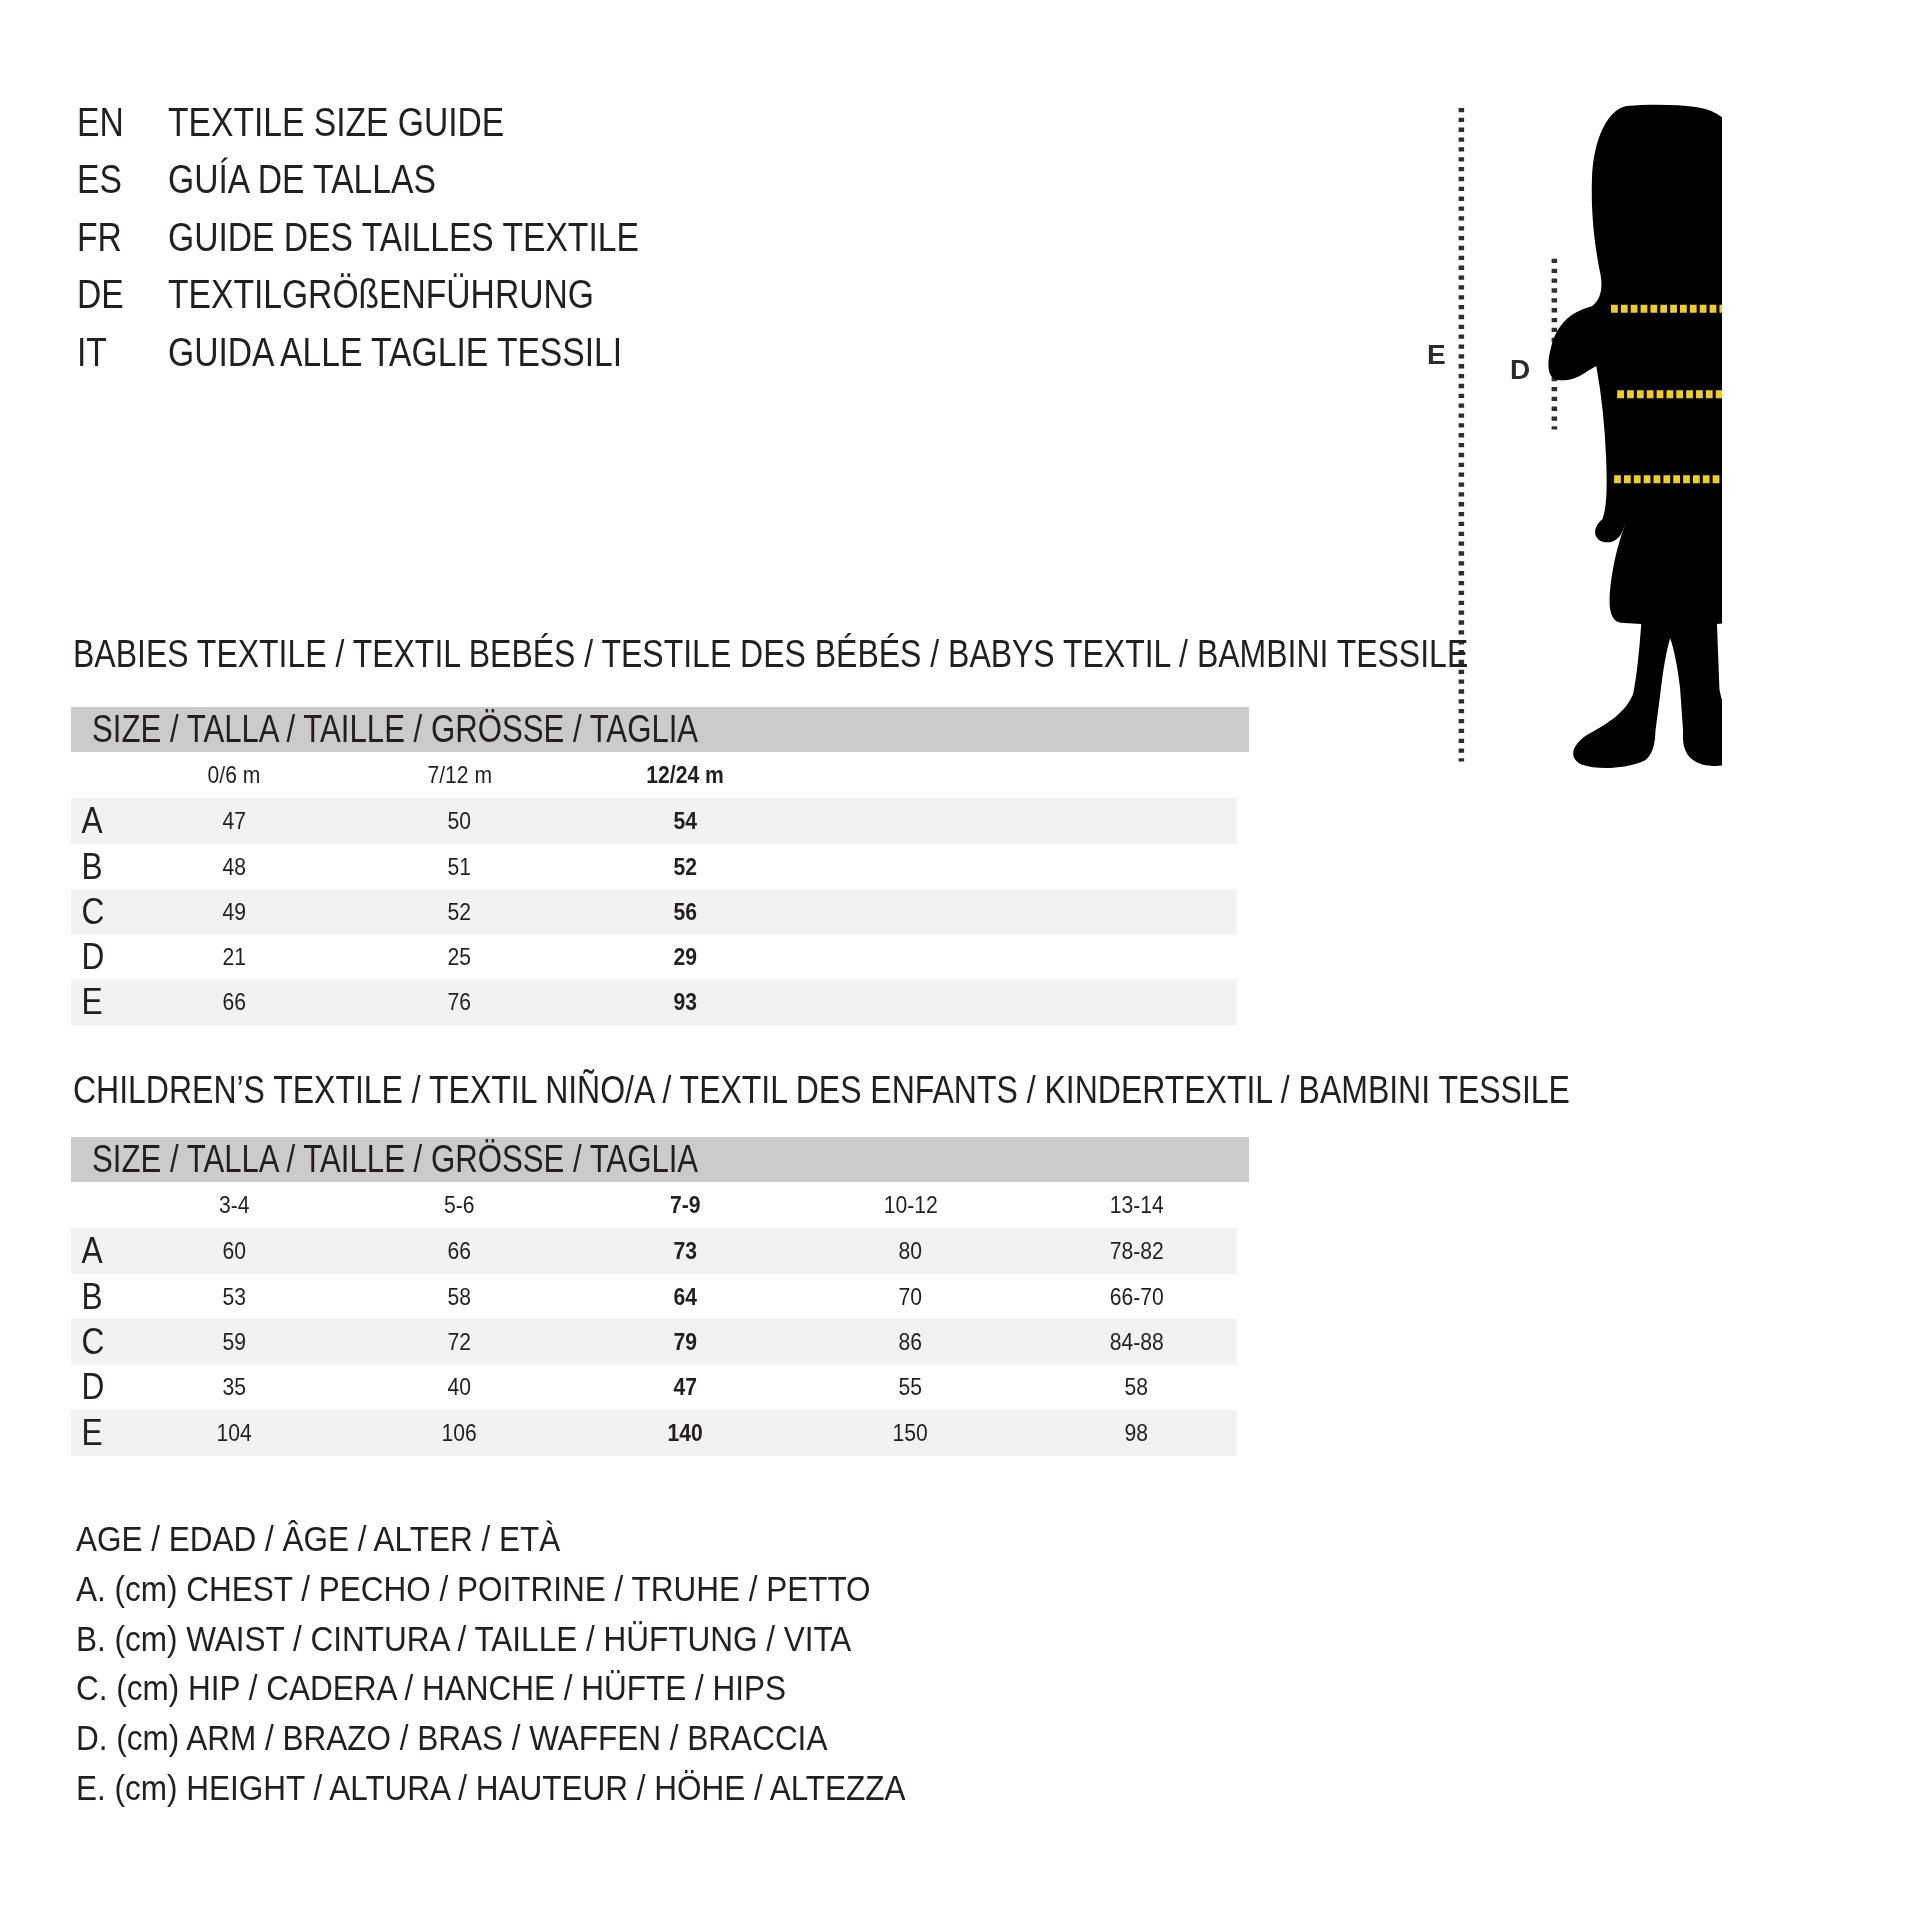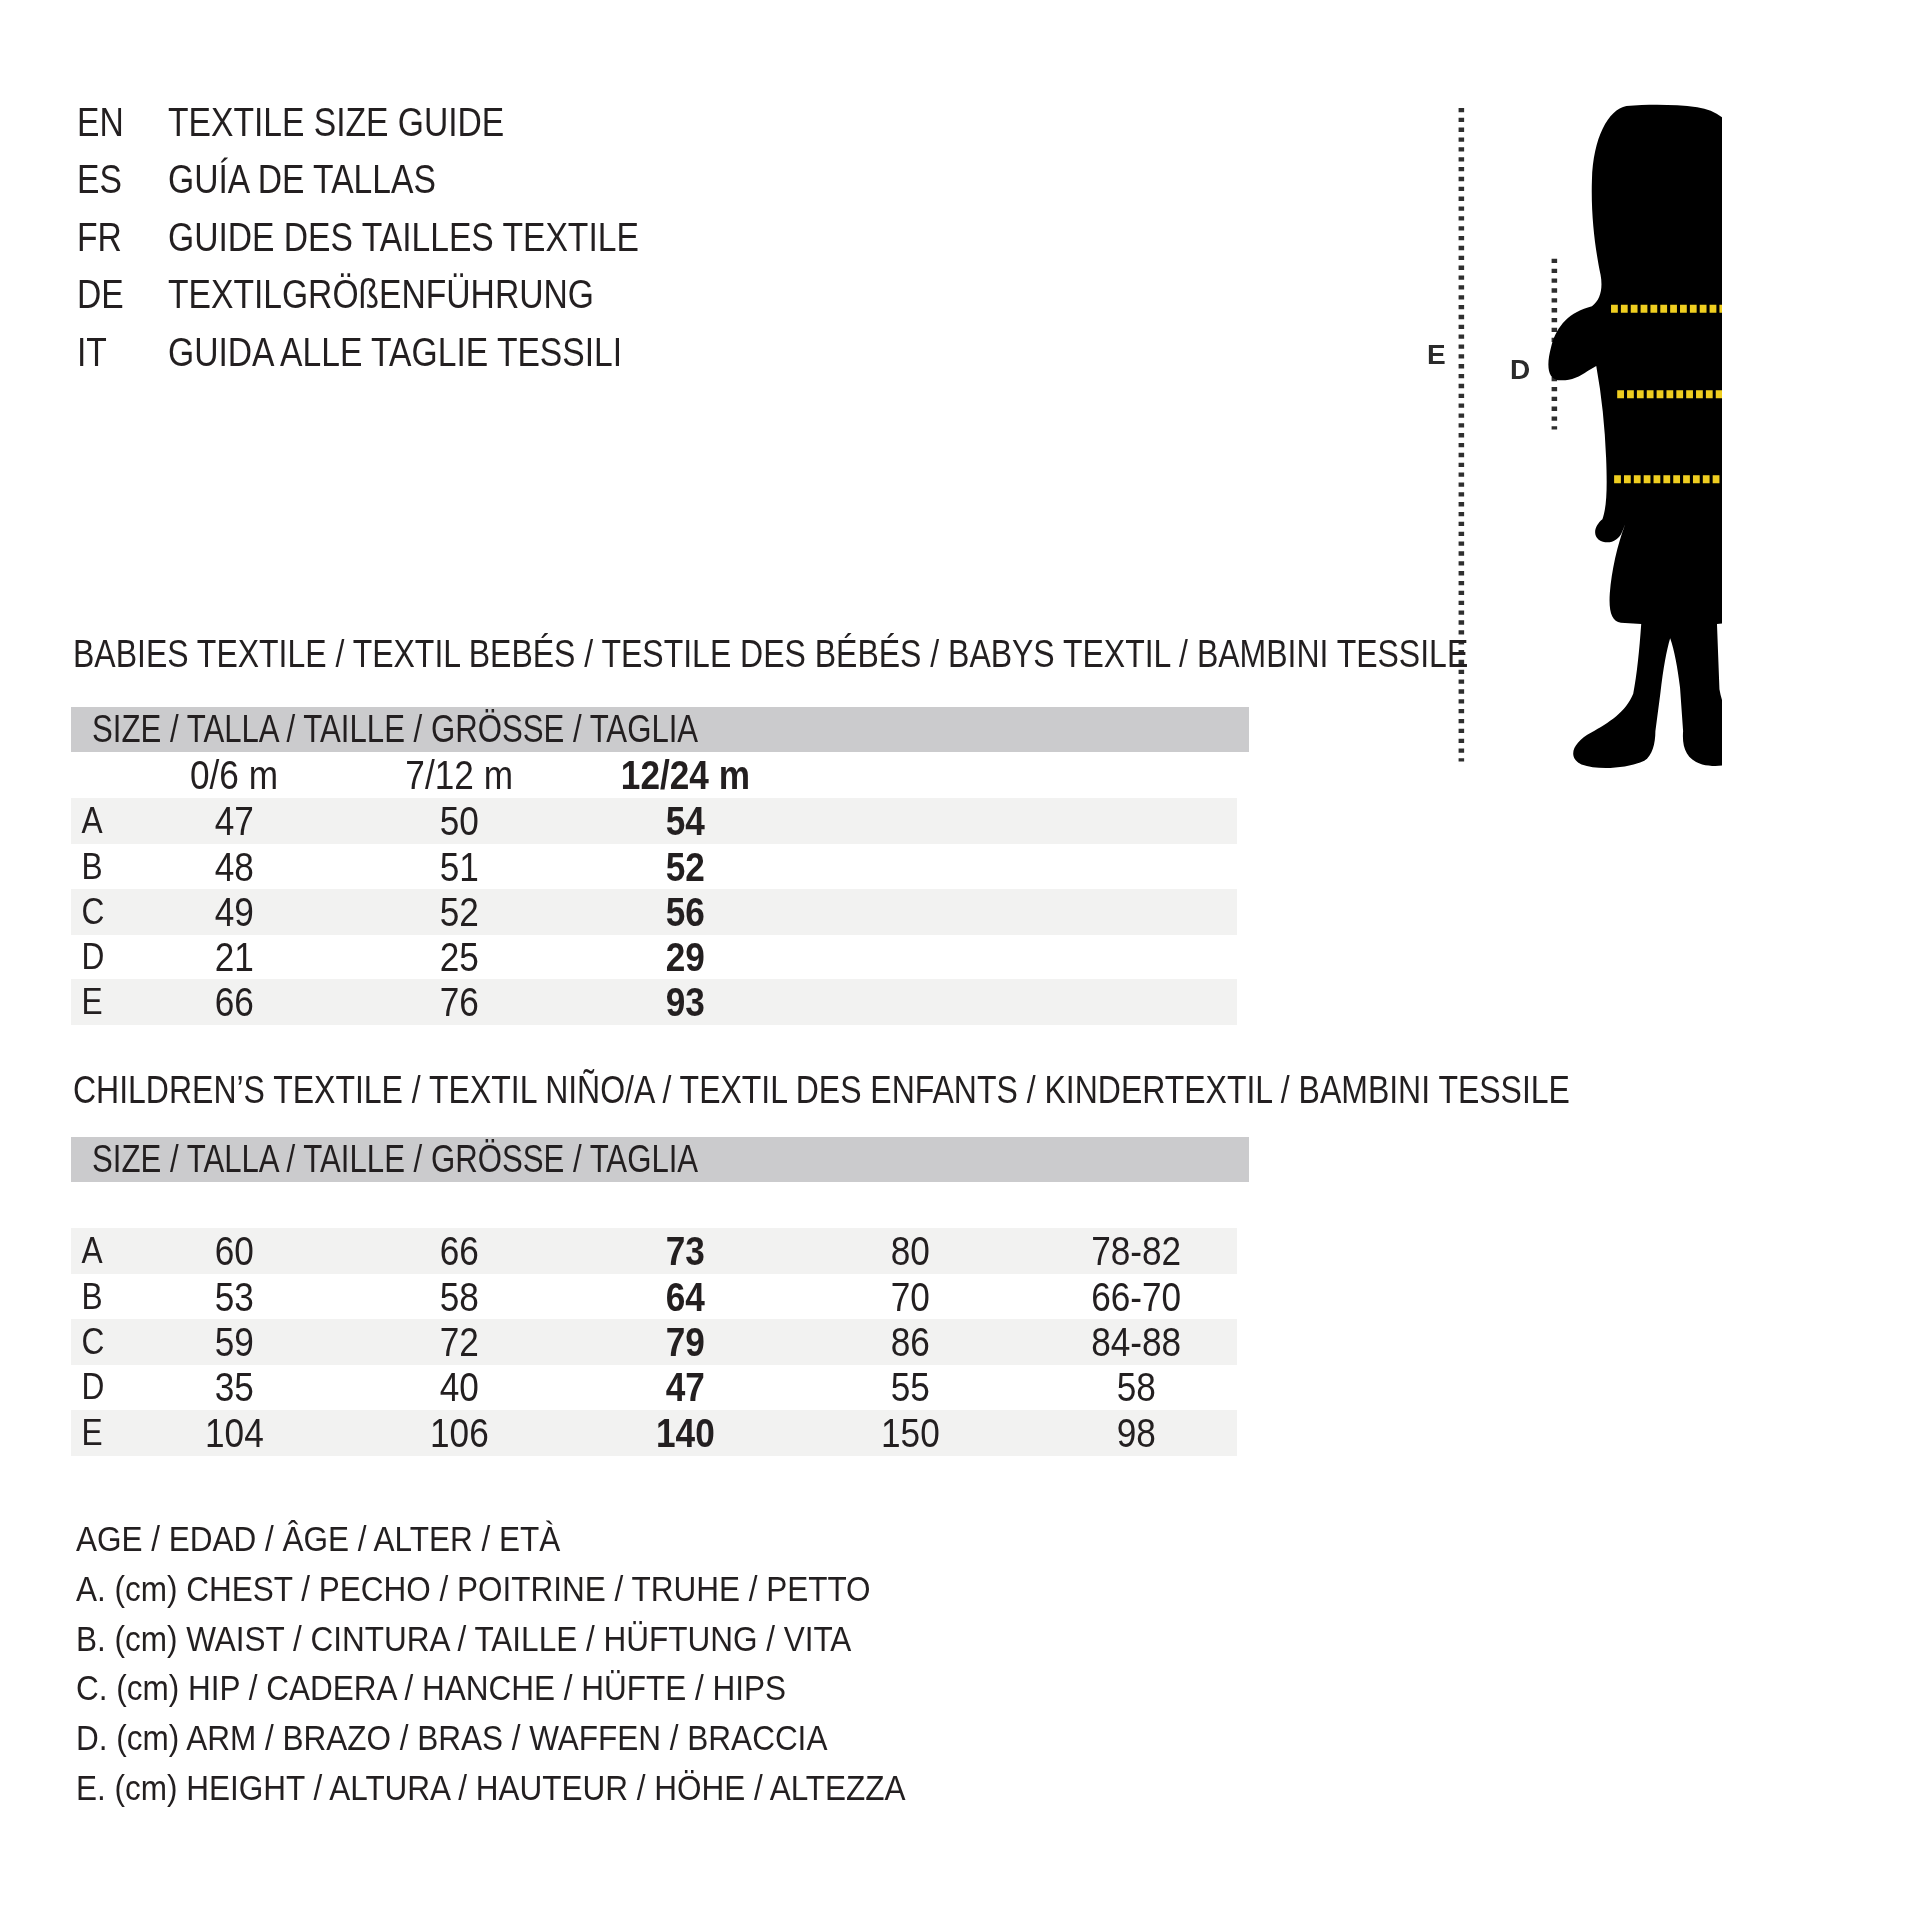--- a/index.html
+++ b/index.html
@@ -10,21 +10,21 @@
   .condL{transform:scaleX(0.82);transform-origin:0 50%;}
   .condL9{transform:scaleX(0.90);transform-origin:0 50%;}
   .lang-code{left:77px;font-size:41px;line-height:41px;}
   .lang-label{left:168px;font-size:41px;line-height:41px;}
   .section-title{left:73px;font-size:39px;line-height:39px;}
   .bar{left:71px;width:1166px;height:45px;background:#cbcbcd;padding-left:12px;}
   .bar-text{padding-left:11px;font-size:38px;line-height:45px;}
   .trow{left:71px;width:1166px;height:46px;}
   .stripe{background:#f2f2f1;}
   .rlabel{position:absolute;left:9.2px;top:0;font-size:36px;line-height:46px;}
-  .cell{position:absolute;top:0;width:185px;text-align:center;font-size:40px;line-height:46px;}
+  .cell{position:absolute;top:0;width:185px;text-align:center;font-size:24px;line-height:46px;}
   .cell .in,.rlabel .in{display:inline-block;transform:scaleX(0.88);transform-origin:50% 50%;white-space:nowrap;}
   .cc1{left:71px;} .cc2{left:296px;} .cc3{left:522px;font-weight:bold;} .cc4{left:747px;} .cc5{left:973px;}
   .legend-row{left:76px;font-size:35px;line-height:35px;}
   .marker{font-size:28px;line-height:28px;font-weight:bold;color:#2b2b2b;}
 </style>
 </head>
 <body>
 
 <div id="canvas">
 
@@ -152,20 +152,27 @@
     <div class="cell cc2"><span class="in">76</span></div>
     <div class="cell cc3"><span class="in">93</span></div>
   </div>
 
   <div class="abs t section-title condL" style="top:1070px">CHILDREN’S TEXTILE / TEXTIL NIÑO/A / TEXTIL DES ENFANTS / KINDERTEXTIL / BAMBINI TESSILE</div>
 
   <div class="abs bar" style="top:1137px">
     <div class="t bar-text condL">SIZE / TALLA / TAILLE / GRÖSSE / TAGLIA</div>
   </div>
 
+  <div class="abs trow" style="top:1182px">
+    <div class="cell cc1"><span class="in">3-4</span></div>
+    <div class="cell cc2"><span class="in">5-6</span></div>
+    <div class="cell cc3"><span class="in">7-9</span></div>
+    <div class="cell cc4"><span class="in">10-12</span></div>
+    <div class="cell cc5"><span class="in">13-14</span></div>
+  </div>
 
   <div class="abs trow stripe" style="top:1228px">
     <div class="rlabel"><span class="in">A</span></div>
     <div class="cell cc1"><span class="in">60</span></div>
     <div class="cell cc2"><span class="in">66</span></div>
     <div class="cell cc3"><span class="in">73</span></div>
     <div class="cell cc4"><span class="in">80</span></div>
     <div class="cell cc5"><span class="in">78-82</span></div>
   </div>
   <div class="abs trow" style="top:1274px">

